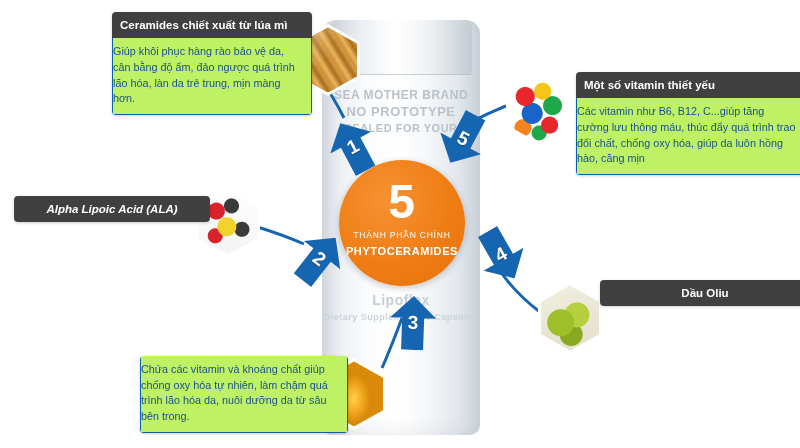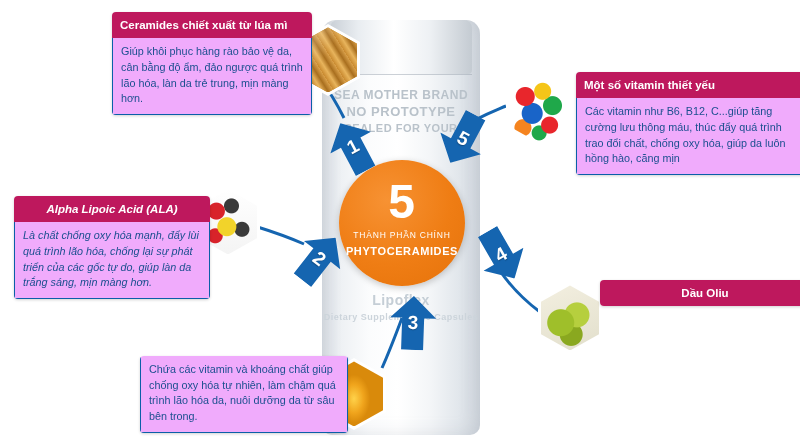--- a/index.html
+++ b/index.html
@@ -103,36 +103,36 @@
 
   
   .callout {
     position: absolute;
     border-radius: 4px;
     overflow: hidden;
     box-shadow: 0 1px 3px rgba(0,0,0,0.18);
     background: #ffffff;
   }
   .callout-title {
-    background: #be185d;
+    background: #404040;
     color: #ffffff;
     font-size: 11.5px;
     font-weight: bold;
     padding: 6px 8px 6px 8px;
     line-height: 1.25;
   }
   .callout-title.centered { text-align: center; }
   .callout-body {
     border: 1px solid #0b5fa8;
     border-top: none;
     color: #1b4f8f;
     font-size: 10.8px;
     line-height: 1.45;
-    padding: 6px 8px 7px 8px;
-    background: #f0abfc;
+    padding: 6px 8px 7px 0;
+    background: #bef264;
   }
 
   
   #box-ceramides   { left: 112px; top: 12px;  width: 200px; }
   #box-vitamin     { left: 576px; top: 72px;  width: 230px; }
   #box-ala         { left: 14px;  top: 196px; width: 196px; font-style: italic; }
   #box-oliu        { left: 600px; top: 280px; width: 210px; }
   #box-mamlua      { left: 140px; top: 356px; width: 208px; }
 
   
@@ -321,21 +321,20 @@
     <div class="callout-body">Giúp khôi phục hàng rào bảo vệ da, cân bằng độ ẩm, đảo ngược quá trình lão hóa, làn da trẻ trung, mịn màng hơn.</div>
   </div>
 
   <div class="callout" id="box-vitamin">
     <div class="callout-title">Một số vitamin thiết yếu</div>
     <div class="callout-body">Các vitamin như B6, B12, C...giúp tăng cường lưu thông máu, thúc đẩy quá trình trao đổi chất, chống oxy hóa, giúp da luôn hồng hào, căng mịn</div>
   </div>
 
   <div class="callout" id="box-ala">
     <div class="callout-title centered">Alpha Lipoic Acid (ALA)</div>
-    <div class="callout-body">Là chất chống oxy hóa mạnh, đẩy lùi quá trình lão hóa, chống lại sự phát triển của các gốc tự do, giúp làn da trắng sáng, mịn màng hơn.</div>
   </div>
 
   <div class="callout" id="box-oliu">
     <div class="callout-title centered">Dầu Oliu</div>
   </div>
 
   <div class="callout" id="box-mamlua">
     <div class="callout-body">Chứa các vitamin và khoáng chất giúp chống oxy hóa tự nhiên, làm chậm quá trình lão hóa da, nuôi dưỡng da từ sâu bên trong.</div>
   </div>
 

